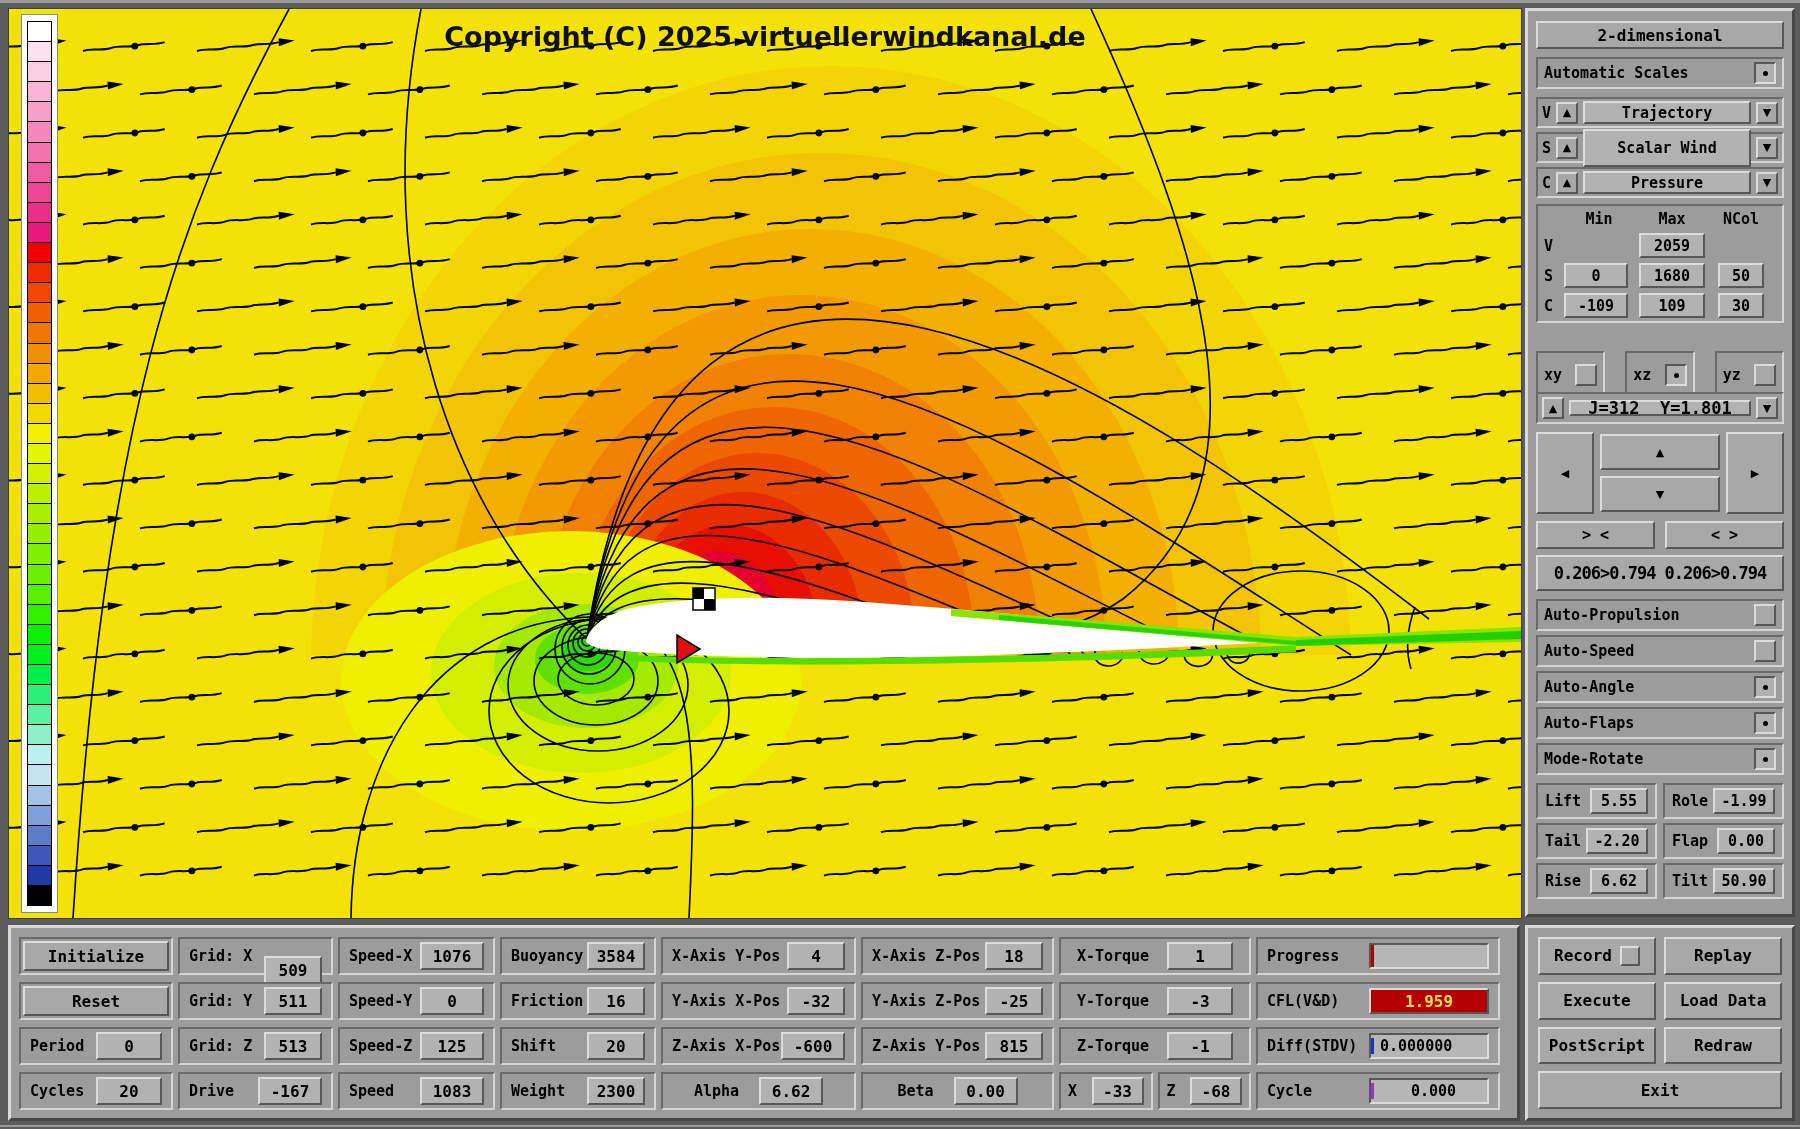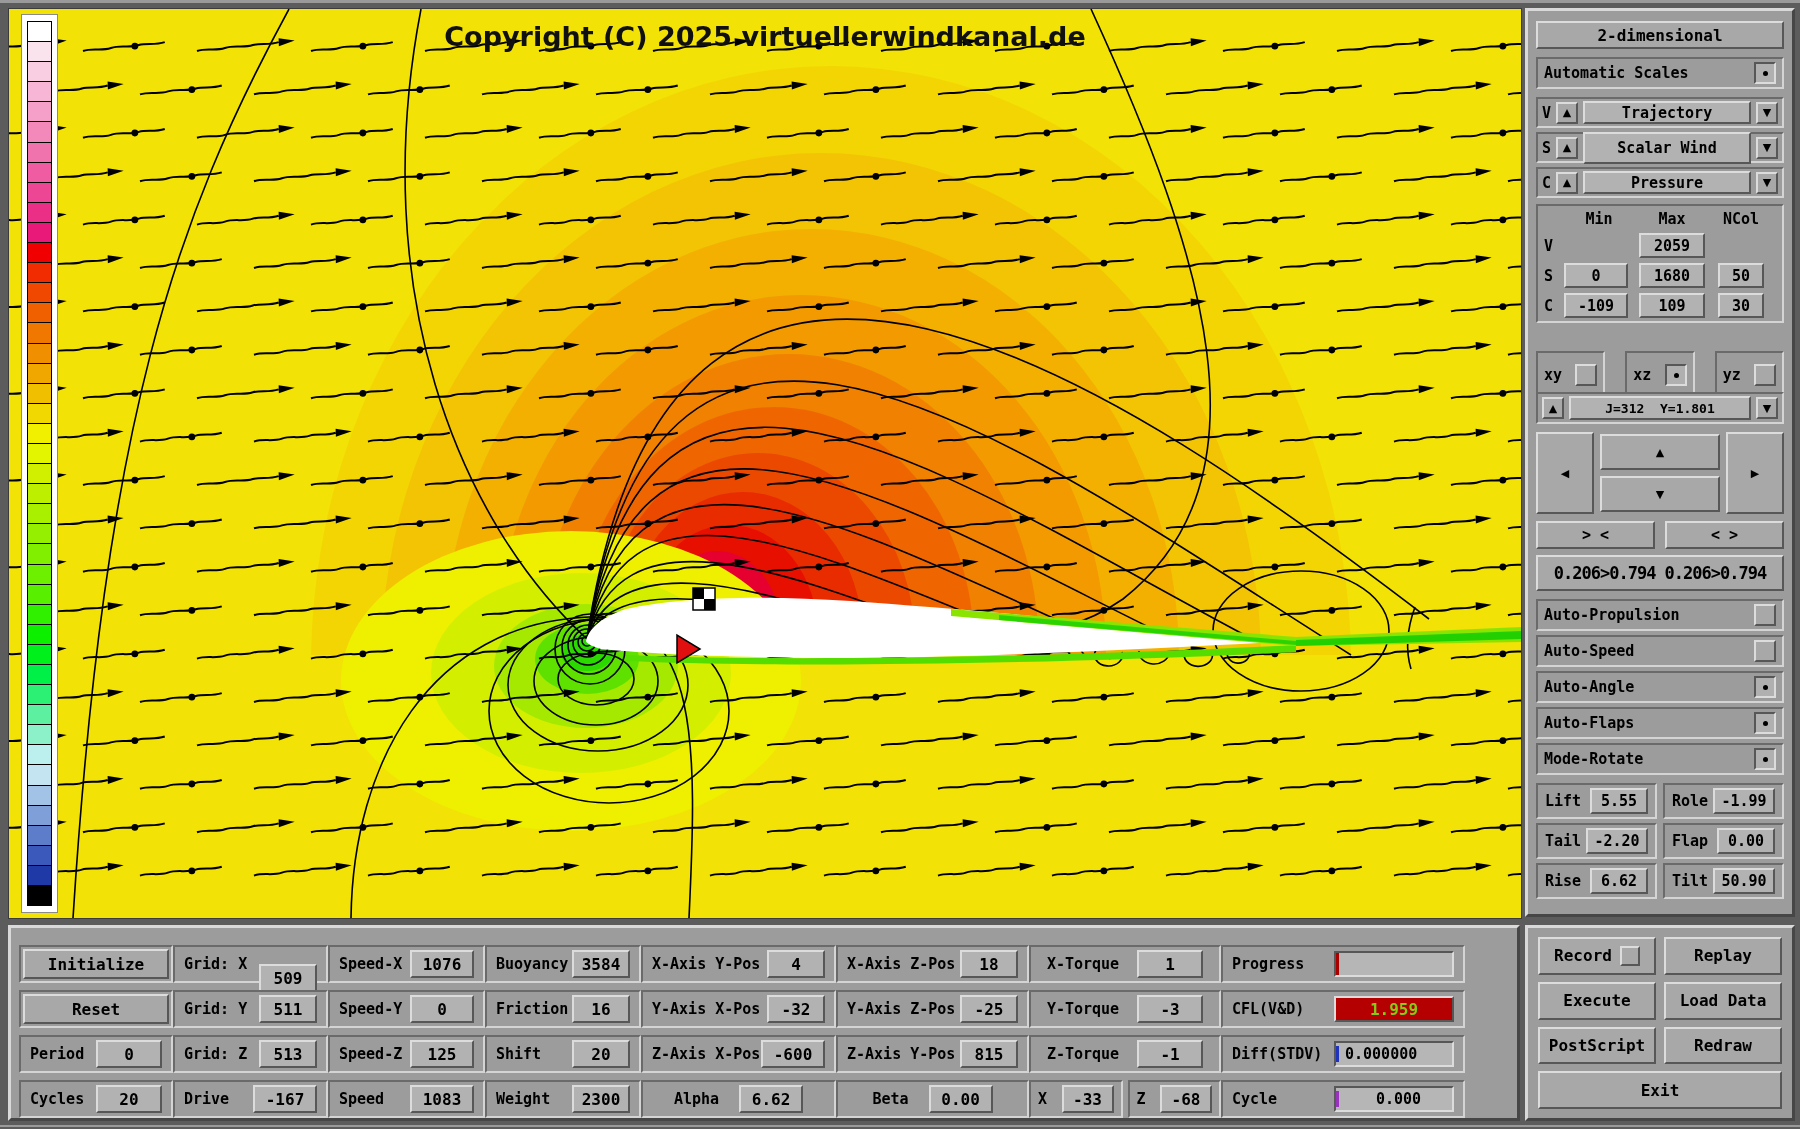--- a/index.html
+++ b/index.html
@@ -43,33 +43,33 @@
   
   #rpanel{left:1525px;top:8px;width:270px;height:909px;}
   #rpanel .row{position:absolute;left:8px;width:248px;}
 
   .selrow{display:flex;align-items:center;gap:5px;padding:0 4px;}
   .mmhead{display:flex;font-size:15px;}
   .mmrow{display:flex;align-items:center;margin-top:5px;}
   .mmbox{height:25px;font-size:15px;}
 
   
-  #bpanel{left:8px;top:925px;width:1512px;height:196px;display:flex;padding:17px 8px;}
+  #bpanel{left:8px;top:925px;width:1512px;height:196px;display:flex;gap:5px;padding:9px 8px;}
   .bcol{display:flex;flex-direction:column;gap:7px;}
   .bcell{height:38px;flex:0 0 auto;display:flex;align-items:center;padding:2px;}
   .bcell .inner{flex:1;align-self:stretch;}
   .fieldgrp{display:flex;align-items:center;justify-content:space-between;padding:0 7px;height:100%;flex:1;}
 
   
   #apanel{left:1525px;top:925px;width:270px;height:196px;padding:9px 10px;display:flex;
           flex-direction:column;gap:7px;}
   .arow{display:flex;gap:8px;height:38px;}
   .arow .btn{flex:1;}
 
-  .redfield{background:#b40000;color:#84cc16;}
+  .redfield{background:#b40000;color:#fde047;}
   .tick{width:3px;height:70%;flex:0 0 auto;margin-right:6px;}
 </style>
 </head>
 <body>
 
 <div id="app">
 
   <div id="canvas">
     <svg id="fieldsvg" width="1512" height="909" viewBox="0 0 1512 909">
       <defs>
@@ -1346,21 +1346,21 @@
 
     <div class="row etched selrow" style="top:86px;height:31px;">
       <span class="lbl">V</span>
       <span class="sq raised btn glyph">▲</span>
       <span class="val raised" style="flex:1;height:23px;font-size:15px;">Trajectory</span>
       <span class="sq raised btn glyph">▼</span>
     </div>
     <div class="row etched selrow" style="top:121px;height:31px;">
       <span class="lbl">S</span>
       <span class="sq raised btn glyph">▲</span>
-      <span class="val raised" style="flex:1;height:32px;font-size:15px;text-align:right;">Scalar Wind</span>
+      <span class="val raised" style="flex:1;height:38px;font-size:15px;text-align:right;">Scalar Wind</span>
       <span class="sq raised btn glyph">▼</span>
     </div>
     <div class="row etched selrow" style="top:156px;height:31px;">
       <span class="lbl">C</span>
       <span class="sq raised btn glyph">▲</span>
       <span class="val raised" style="flex:1;height:23px;font-size:15px;">Pressure</span>
       <span class="sq raised btn glyph">▼</span>
     </div>
 
     <div class="row etched" style="top:193px;height:119px;padding:4px 6px;">
@@ -1399,21 +1399,21 @@
         <span class="sq raised on"></span>
       </div>
       <div class="etched grp" style="flex:1;justify-content:space-between;">
         <span class="lbl">yz</span>
         <span class="sq raised"></span>
       </div>
     </div>
 
     <div class="row etched selrow" style="top:381px;height:32px;">
       <span class="sq raised btn glyph">▲</span>
-      <span class="val raised" style="flex:1;height:24px;font-size:13px;white-space:pre;">J=312  Y=1.801</span>
+      <span class="val raised" style="flex:1;height:16px;font-size:17px;white-space:pre;">J=312  Y=1.801</span>
       <span class="sq raised btn glyph">▼</span>
     </div>
 
     <div class="row" style="top:421px;height:82px;">
       <div class="raised btn glyph" style="position:absolute;left:0;top:0;width:58px;height:82px;">◀</div>
       <div class="raised btn glyph" style="position:absolute;left:64px;top:2px;width:120px;height:36px;">▲</div>
       <div class="raised btn glyph" style="position:absolute;left:64px;top:44px;width:120px;height:36px;">▼</div>
       <div class="raised btn glyph" style="position:absolute;left:190px;top:0;width:58px;height:82px;">▶</div>
     </div>
 

